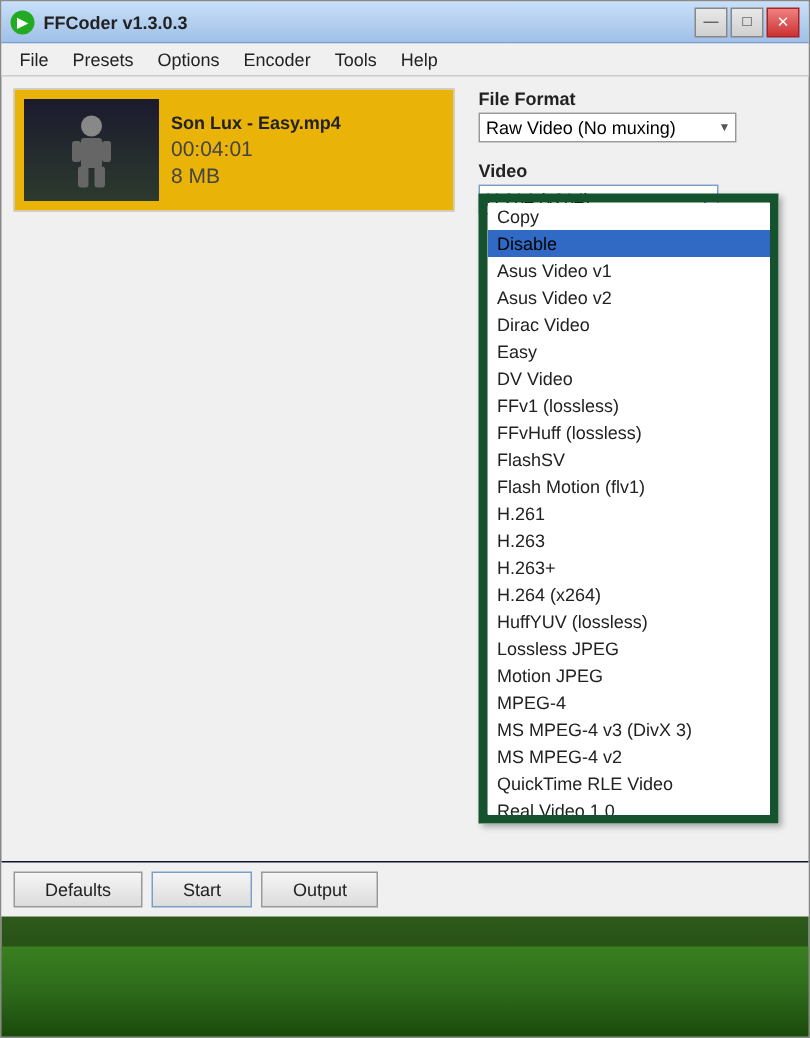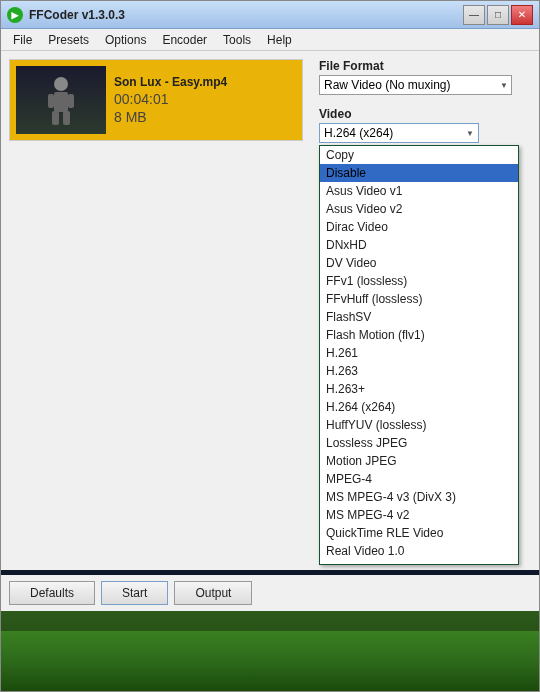--- a/index.html
+++ b/index.html
@@ -198,25 +198,25 @@
       font-size: 12px;
     }
 
     .dropdown-trigger .arrow {
       font-size: 8px;
       color: #555;
     }
 
     .dropdown-open-list {
       position: absolute;
-      top: 22px;
+      top: 6px;
       left: 0;
       width: 200px;
       background: white;
-      border: 1px solid #14532d;
+      border: 6px solid #14532d;
       box-shadow: 2px 2px 4px rgba(0,0,0,0.3);
       z-index: 100;
       max-height: 420px;
       overflow-y: auto;
     }
 
     .dropdown-item {
       padding: 2px 6px;
       cursor: pointer;
       font-size: 12px;
@@ -226,21 +226,21 @@
     .dropdown-item.selected {
       background: #316ac5;
       color: #000000;
     }
 
     
     .bottom-bar {
       display: flex;
       align-items: center;
       padding: 6px 8px;
-      border-top: 5px solid #0f172a;
+      border-top: 1px solid #0f172a;
       gap: 6px;
       background: #f0f0f0;
     }
     .bottom-btn {
       border: 1px solid #999;
       background: linear-gradient(to bottom, #f5f5f5, #dcdcdc);
       padding: 4px 20px;
       cursor: pointer;
       font-size: 12px;
       color: #222;
@@ -276,21 +276,21 @@
       content: '▼';
       font-size: 8px;
       position: absolute;
       right: 4px;
       top: 50%;
       transform: translateY(-50%);
       pointer-events: none;
       color: #555;
     }
     .format-select-wrapper select {
-      width: 193px;
+      width: 172px;
       padding-right: 20px;
     }
 
     
     .video-section {
       margin-top: 2px;
     }
   </style>
 </head>
 <body>
@@ -363,21 +363,21 @@
             <span>H.264 (x264)</span>
             <span class="arrow">▼</span>
           </div>
           <div class="dropdown-open-list">
 
           <div class="dropdown-item">Copy</div>
               <div class="dropdown-item selected">Disable</div>
               <div class="dropdown-item">Asus Video v1</div>
               <div class="dropdown-item">Asus Video v2</div>
               <div class="dropdown-item">Dirac Video</div>
-              <div class="dropdown-item">DNxHD</div>
+              <div class="dropdown-item">Easy</div>
               <div class="dropdown-item">DV Video</div>
               <div class="dropdown-item">FFv1 (lossless)</div>
               <div class="dropdown-item">FFvHuff (lossless)</div>
               <div class="dropdown-item">FlashSV</div>
               <div class="dropdown-item">Flash Motion (flv1)</div>
               <div class="dropdown-item">H.261</div>
               <div class="dropdown-item">H.263</div>
               <div class="dropdown-item">H.263+</div>
               <div class="dropdown-item">H.264 (x264)</div>
               <div class="dropdown-item">HuffYUV (lossless)</div>

